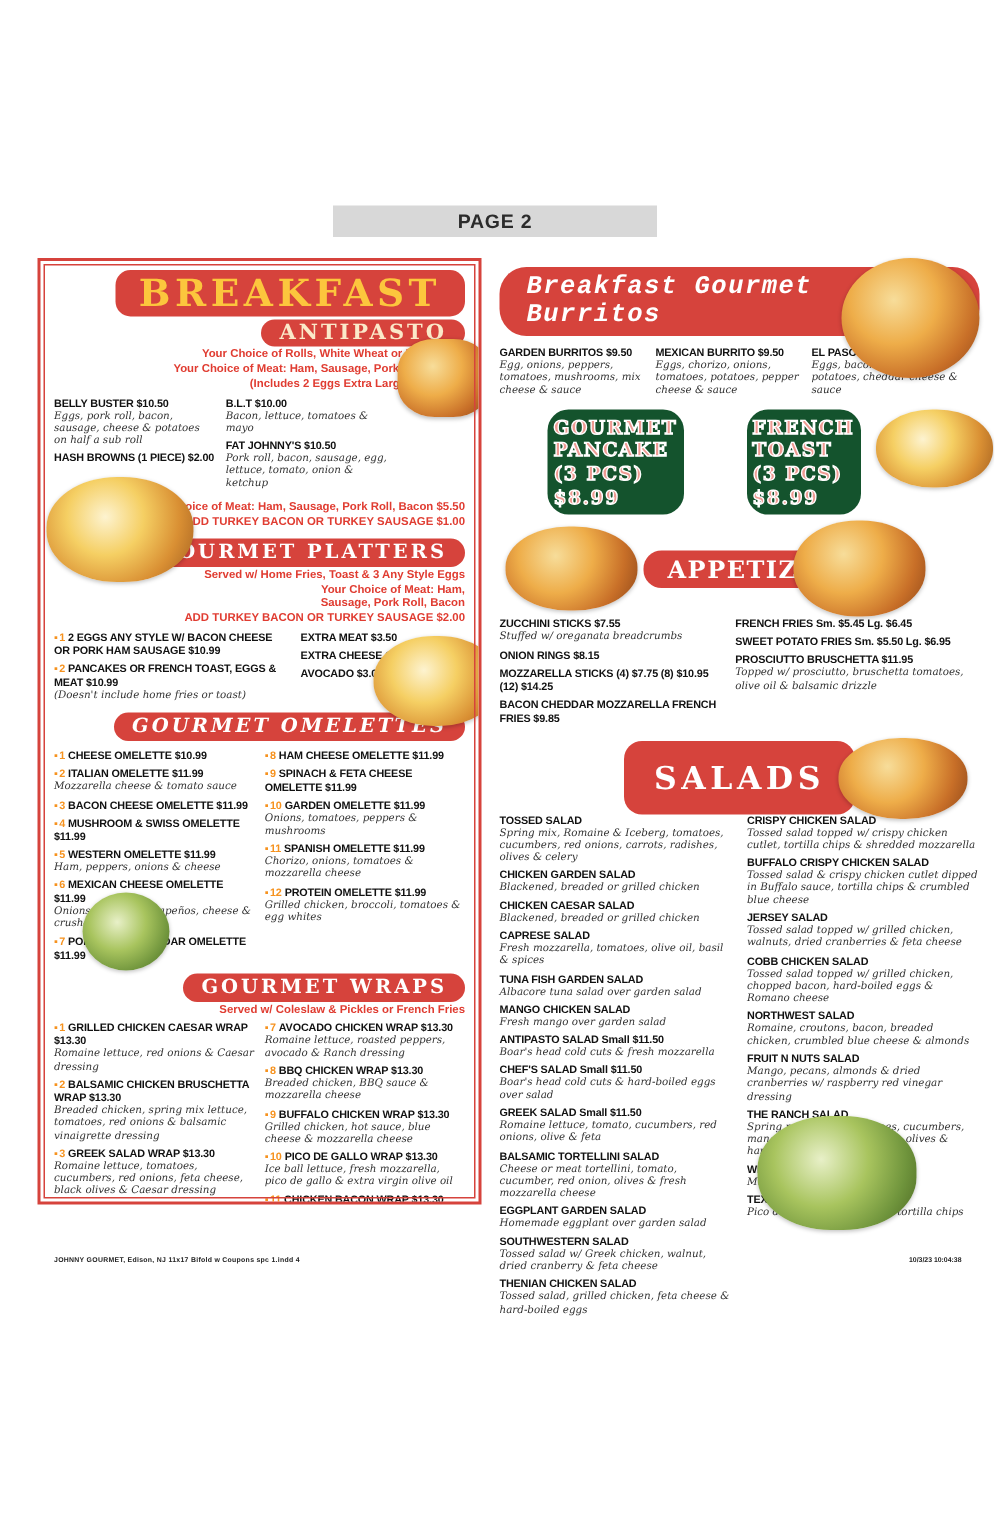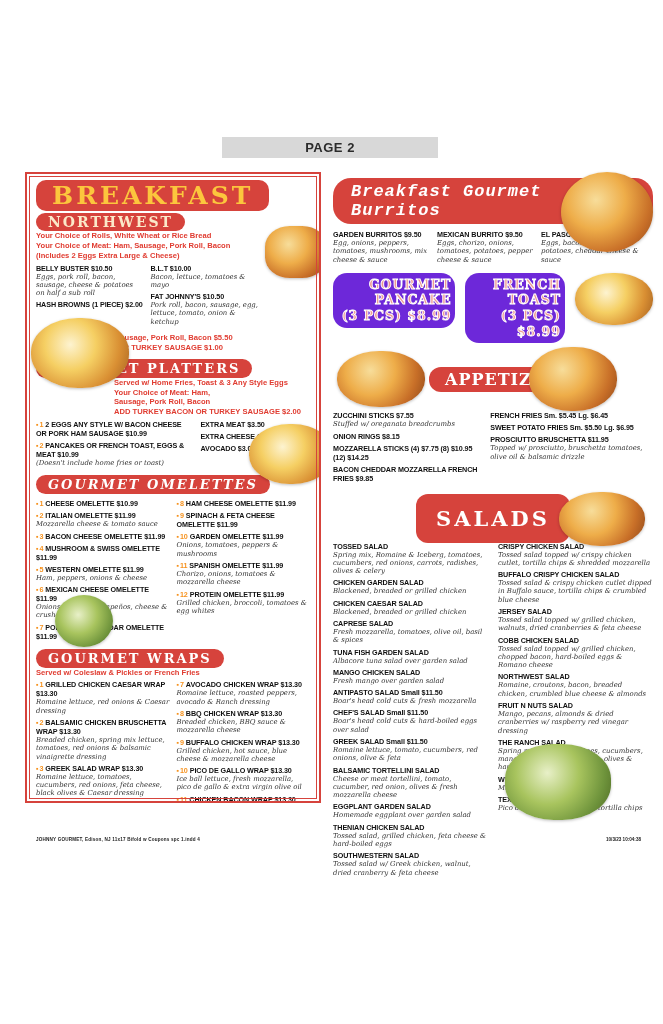--- a/index.html
+++ b/index.html
@@ -5,21 +5,21 @@
   html,body{margin:0;padding:0;background:#fff;}
   .page{position:relative;width:663px;height:1024px;background:#ffffff;overflow:hidden;
         font-family:"Liberation Sans",sans-serif;color:#111;}
   
   .pagebar{position:absolute;left:222px;top:137px;width:216px;height:21px;background:#d8d8d8;
            display:flex;align-items:center;justify-content:center;font-weight:bold;font-size:13px;color:#2b2b2b;letter-spacing:.5px;}
   
   .left-box{position:absolute;left:25px;top:172px;width:296px;height:631px;border:2px solid #d6433c;
             padding:6px 9px;box-sizing:border-box;overflow:hidden;}
   .left-box::after{content:"";position:absolute;inset:2px;border:1px solid #d6433c;pointer-events:none;}
-  .center{text-align:left;}
+  .center{text-align:right;}
   .pill{display:inline-block;background:#d6433c;border-radius:12px;font-weight:800;
         font-family:"DejaVu Serif",serif;}
   .pill-breakfast{font-size:25px;color:#fcc63d;letter-spacing:3px;padding:1px 16px;border-radius:10px;}
   .pill-sand{font-size:14px;color:#fbe9c9;letter-spacing:2px;padding:1px 12px;margin-top:2px;}
   .pill-section{font-size:13px;color:#ffffff;letter-spacing:2px;padding:2px 12px;margin-top:2px;}
   .red-intro{color:#e03c31;font-weight:bold;font-size:7.6px;line-height:1.3;}
   .red-line{color:#e03c31;font-weight:bold;font-size:7.6px;line-height:1.3;}
   .cols{display:flex;gap:7px;margin-top:3px;}
   .col{flex:1;min-width:0;}
   .mi{margin-bottom:3px;}
@@ -32,21 +32,21 @@
   .ph-warm{background:radial-gradient(circle at 38% 35%,#f7dd9a 0%,#eead49 38%,#c86f28 70%,#8a4418 100%);}
   .ph-egg{background:radial-gradient(circle at 40% 38%,#fdf3d0 0%,#f5cf63 35%,#d98f33 68%,#9c5a1e 100%);}
   .ph-green{background:radial-gradient(circle at 40% 38%,#e8f0c8 0%,#a8c45e 40%,#6f943c 72%,#47621f 100%);}
   
   .right-col{position:absolute;left:333px;top:172px;width:320px;height:655px;}
   .pill-script{display:inline-block;background:#d6433c;border-radius:18px;color:#fff;
                font-family:Liberation Mono, monospace;font-style:italic;font-weight:bold;font-size:17px;
                padding:4px 18px;letter-spacing:1px;}
   .burrito-row{display:flex;gap:0;margin-top:6px;width:312px;}
   .burrito-col{flex:1;min-width:0;}
-  .redbox{background:#6d28d9;border-radius:14px;text-align:right;padding:4px 4px;box-sizing:border-box;}
+  .redbox{background:#14532d;border-radius:14px;text-align:left;padding:4px 4px;box-sizing:border-box;margin-left:32px;}
   .outline-text{font-weight:800;font-family:"DejaVu Serif",serif;font-size:12.5px;line-height:1.25;
                 color:#ef9a92;-webkit-text-stroke:0.9px #ffffff;letter-spacing:1px;}
   .appetizer-head{position:relative;height:58px;margin-top:8px;}
   .pill-appetizers{position:absolute;left:96px;top:16px;font-size:16px;color:#fff;letter-spacing:1px;padding:3px 16px;}
   .app-cols{display:flex;gap:10px;margin-top:2px;}
   .salads-head{position:relative;text-align:center;margin-top:8px;height:46px;}
   .pill-salads{font-size:21px;color:#fff;letter-spacing:3px;padding:12px 20px;border-radius:12px;}
   .salads-sub{color:#e03c31;font-weight:bold;font-size:8.5px;margin-top:2px;}
   .salad-cols{display:flex;gap:10px;margin-top:2px;}
   .footer-left{position:absolute;left:36px;top:837px;font-size:4.6px;color:#222;font-weight:bold;letter-spacing:.2px;}
@@ -60,21 +60,21 @@
   <div class="pagebar">
     <span>PAGE 2</span>
   </div>
 
   <div class="left-box">
 
     <div class="center">
       <span class="pill pill-breakfast">BREAKFAST</span>
     </div>
     <div class="center">
-      <span class="pill pill-sand">NORTHWEST</span>
+      <span class="pill pill-sand">ANTIPASTO</span>
     </div>
 
     <div class="center red-intro">
 
     <div>Your Choice of Rolls, White Wheat or Rice Bread</div>
         <div>Your Choice of Meat: Ham, Sausage, Pork Roll, Bacon</div>
         <div>(Includes 2 Eggs Extra Large &amp; Cheese)</div>
       </div>
 
     <div class="cols" style="padding-right:52px;">
@@ -429,28 +429,28 @@
             <div class="item-name"><span>BALSAMIC TORTELLINI SALAD</span></div>
             <div class="item-desc">Cheese or meat tortellini, tomato, cucumber, red onion, olives &amp; fresh mozzarella cheese</div>
           </div>
 
           <div class="mi">
             <div class="item-name"><span>EGGPLANT GARDEN SALAD</span></div>
             <div class="item-desc">Homemade eggplant over garden salad</div>
           </div>
 
           <div class="mi">
+            <div class="item-name"><span>SOUTHWESTERN SALAD</span></div>
+            <div class="item-desc">Tossed salad w/ Greek chicken, walnut, dried cranberry &amp; feta cheese</div>
+          </div>
+
+          <div class="mi">
             <div class="item-name"><span>THENIAN CHICKEN SALAD</span></div>
             <div class="item-desc">Tossed salad, grilled chicken, feta cheese &amp; hard-boiled eggs</div>
           </div>
-
-          <div class="mi">
-            <div class="item-name"><span>SOUTHWESTERN SALAD</span></div>
-            <div class="item-desc">Tossed salad w/ Greek chicken, walnut, dried cranberry &amp; feta cheese</div>
-          </div>
         </div>
       <div class="col">
 
           <div class="mi">
             <div class="item-name"><span>CRISPY CHICKEN SALAD</span></div>
             <div class="item-desc">Tossed salad topped w/ crispy chicken cutlet, tortilla chips &amp; shredded mozzarella</div>
           </div>
 
           <div class="mi">
             <div class="item-name"><span>BUFFALO CRISPY CHICKEN SALAD</span></div>

